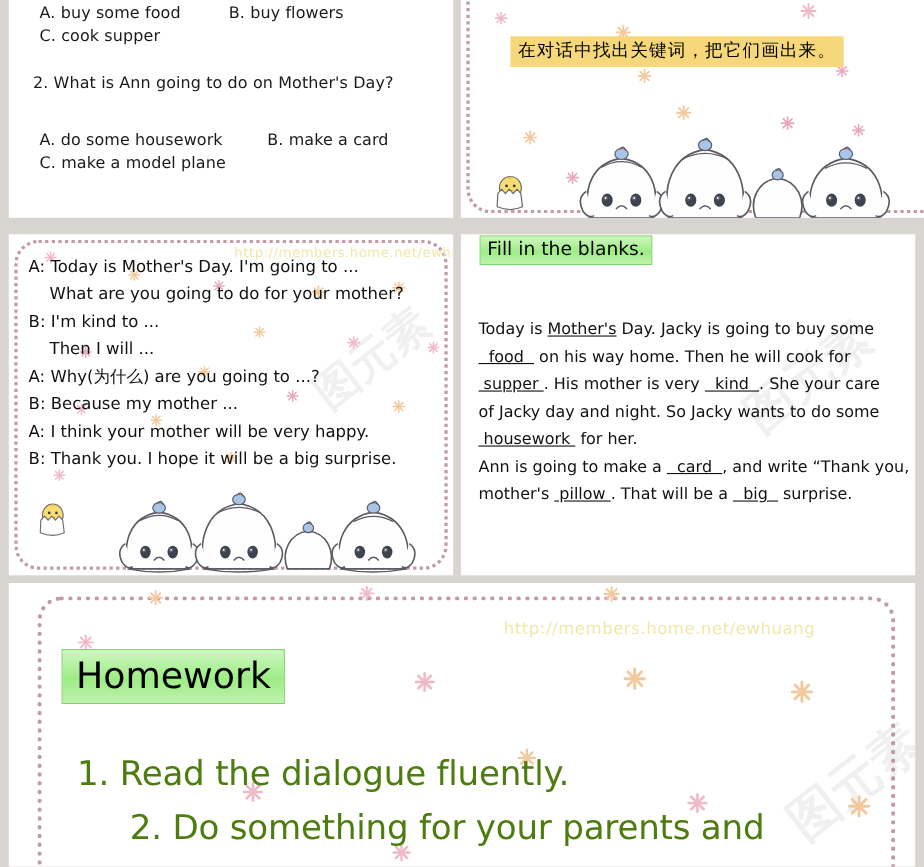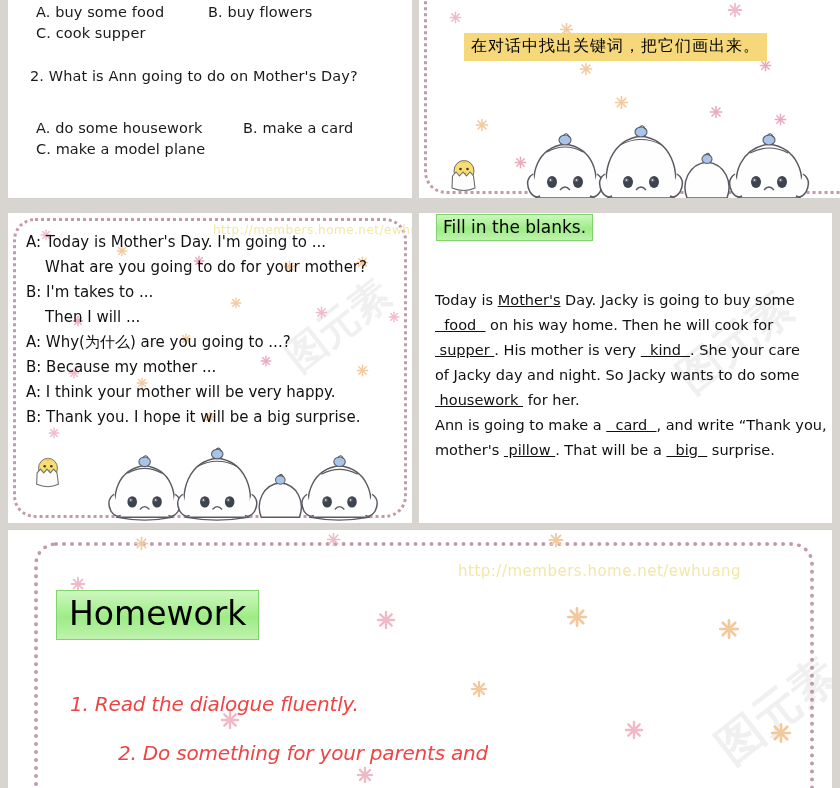--- a/index.html
+++ b/index.html
@@ -62,25 +62,24 @@
     border:1px solid #7fd46b;
     color:#000;
     display:inline-block;
     font-family:"DejaVu Sans", sans-serif;
   }
   .hl-green.small{font-size:17px;padding:2px 6px 3px 6px;}
   .hl-green.big{font-size:33px;padding:3px 12px 6px 12px;}
 
   .hw-item{
     font-family:"DejaVu Sans", sans-serif;
-    font-size:20px;
-    color:#ef4444;
+    font-size:31px;
+    color:#4d7c0f;
     white-space:pre;
     letter-spacing:-.2px;
-    font-style:italic;
   }
 
   
   .wm-url{
     position:absolute;
     color:#f3e7a8;
     font-family:"DejaVu Sans", sans-serif;
     letter-spacing:.5px;
     white-space:nowrap;
     pointer-events:none;
@@ -474,21 +473,21 @@
               <line x1="2" y1="10" x2="18" y2="10"></line>
               <line x1="4.3" y1="4.3" x2="15.7" y2="15.7"></line>
               <line x1="15.7" y1="4.3" x2="4.3" y2="15.7"></line>
             </g>
           </svg>
       </span>
 
       <div style="position:absolute;left:18px;top:17px;">
         <div class="dlg" style="line-height:25px;">A: Today is Mother's Day. I'm going to ...</div>
         <div class="dlg" style="line-height:25px;">    What are you going to do for your mother?</div>
-        <div class="dlg" style="line-height:25px;">B: I'm takes to ...</div>
+        <div class="dlg" style="line-height:25px;">B: I'm kind to ...</div>
         <div class="dlg" style="line-height:25px;">    Then I will ...</div>
         <div class="dlg" style="line-height:25px;">A: Why(为什么) are you going to ...?</div>
         <div class="dlg" style="line-height:25px;">B: Because my mother ...</div>
         <div class="dlg" style="line-height:25px;">A: I think your mother will be very happy.</div>
         <div class="dlg" style="line-height:25px;">B: Thank you. I hope it will be a big surprise.</div>
       </div>
 
       <span class="spark" style="left:22px;top:240px;">
         <svg width="36" height="38" viewBox="0 0 38 40">
           <ellipse cx="19" cy="16" rx="10" ry="10.5" fill="#f7dd72" stroke="#6b6b6b" stroke-width="1"></ellipse>

